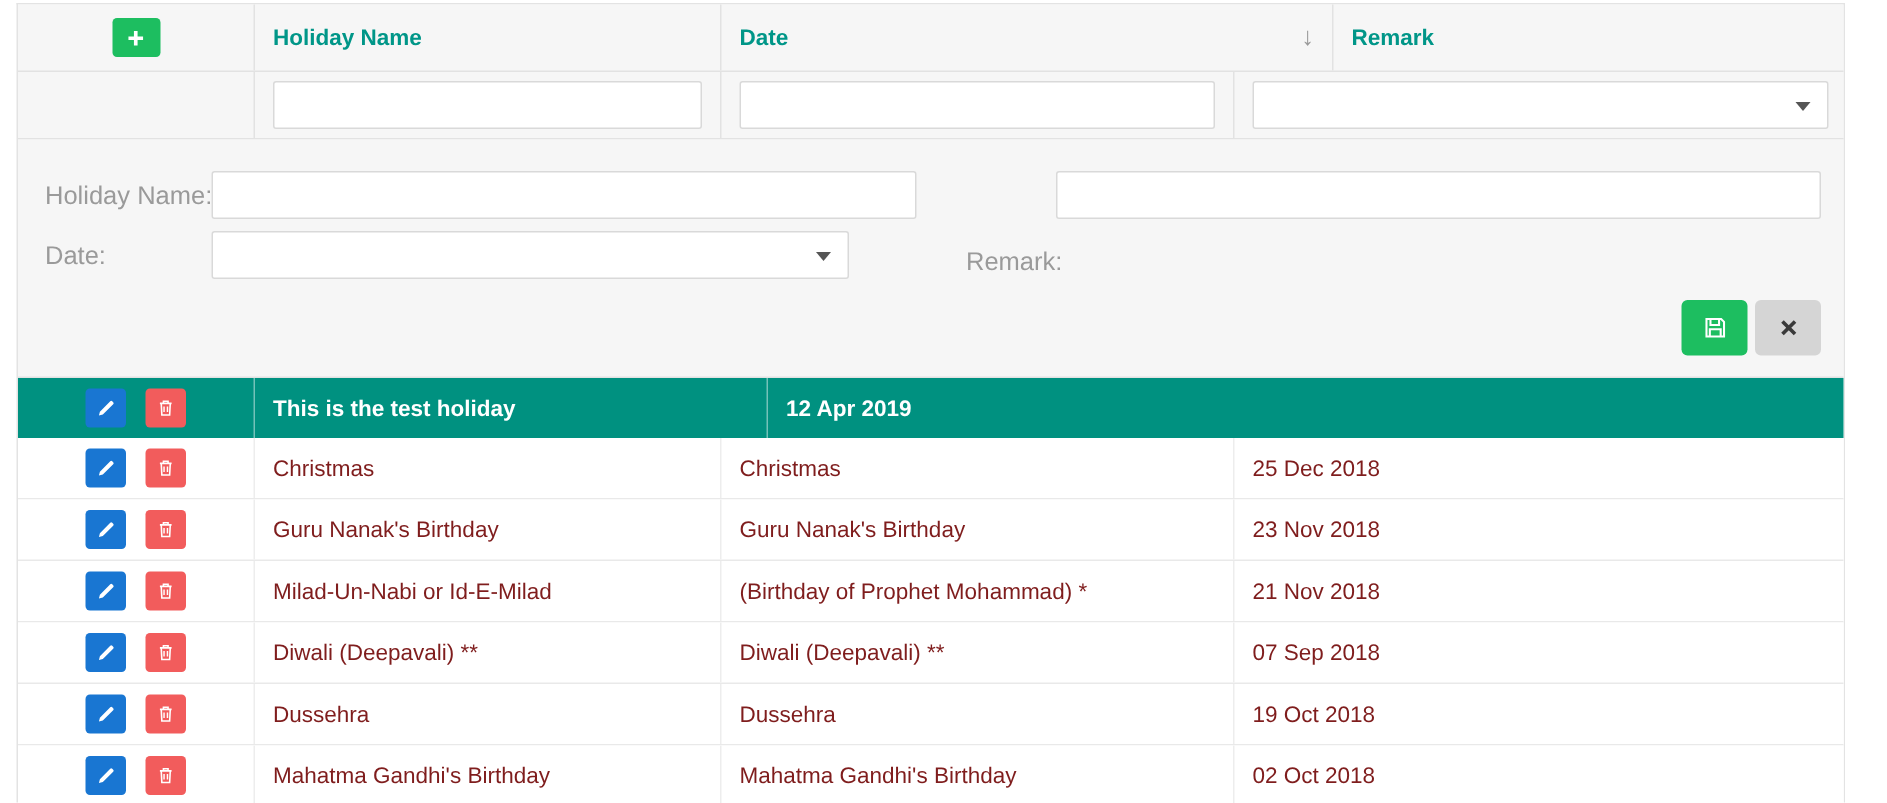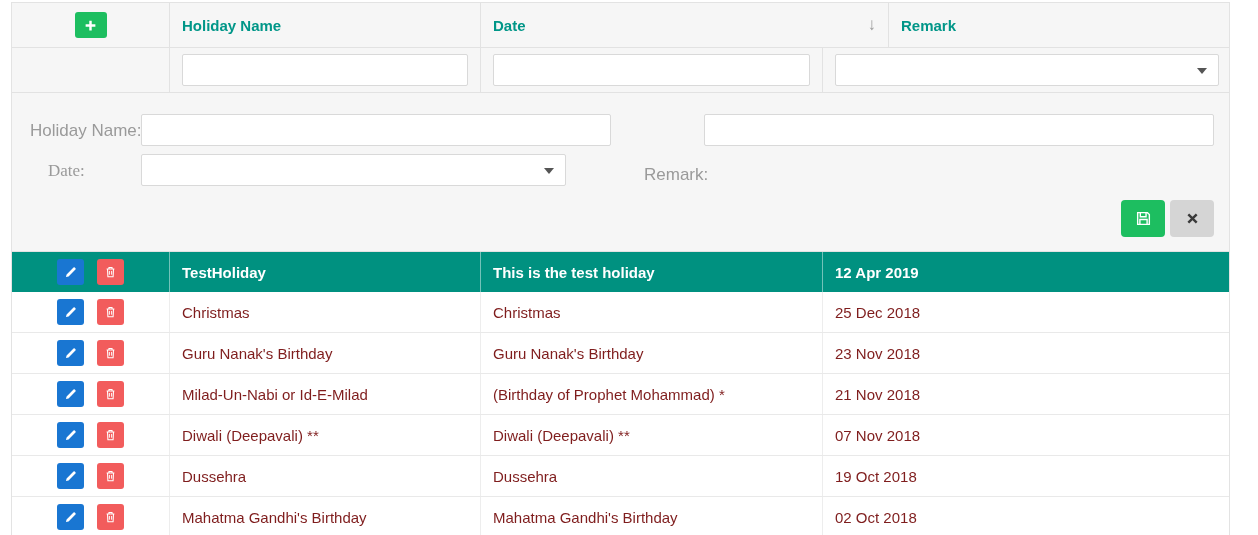--- a/index.html
+++ b/index.html
@@ -38,21 +38,21 @@
               border-radius: 2px; background: #fff; cursor: pointer; }
   .caret { position: absolute; right: 11px; top: 50%; margin-top: -2px; width: 0; height: 0;
            border-left: 5px solid transparent; border-right: 5px solid transparent;
            border-top: 6px solid #555; }
 
   
   .edit-form { position: relative; height: 159px; background: #f6f6f6; border-bottom: 1px solid #e2e2e2; }
   .form-label { position: absolute; color: #9a9a9a; font-size: 17px; }
   .lbl-holiday { left: 18px; top: 28px; }
   .lbl-remark  { left: 632px; top: 28px; margin-top: 44px; }
-  .lbl-date    { left: 36px; top: 68px; font-family: Liberation Serif, serif; }
+  .lbl-date    { left: 18px; top: 68px; }
   .inp-holiday { position: absolute; left: 129px; top: 21px; width: 470px; }
   .inp-remark  { position: absolute; left: 692px; top: 21px; width: 510px; }
   .dd-date     { position: absolute; left: 129px; top: 61px; width: 425px; }
   .form-btn { position: absolute; top: 107px; width: 44px; height: 37px; border: none;
               border-radius: 4px; display: flex; align-items: center; justify-content: center;
               cursor: pointer; }
   .save-btn   { left: 1109px; background: #1dbe60; }
   .cancel-btn { left: 1158px; background: #d5d5d5; }
 
   
@@ -158,21 +158,20 @@
       </button>
       <button class="mini-btn del-btn">
         <span>
           <svg width="13" height="14" viewBox="0 0 16 17">
             <path d="M3.2 4.7h9.6 M6.1 4.7V2.9h3.8v1.8 M4.3 4.7l.5 9.6h6.4l.5-9.6" fill="none" stroke="#fff" stroke-width="1.3"></path>
             <path d="M6.6 7.2v4.6 M9.4 7.2v4.6" stroke="#fff" stroke-width="1.2" fill="none"></path>
           </svg>
         </span>
       </button>
     </div>
-    <div class="cell c2">TestHoliday</div>
     <div class="cell c3">This is the test holiday</div>
     <div class="cell c4">12 Apr 2019</div>
   </div>
       <div class="row">
     <div class="cell c1 actions">
       <button class="mini-btn edit-btn">
         <span>
           <svg width="13" height="13" viewBox="0 0 16 16">
             <path d="M11.7 1.9a1.1 1.1 0 0 1 1.6 0l.8.8a1.1 1.1 0 0 1 0 1.6l-8.5 8.5-3.2.8.8-3.2z" fill="#fff"></path>
           </svg>
@@ -248,21 +247,21 @@
         <span>
           <svg width="13" height="14" viewBox="0 0 16 17">
             <path d="M3.2 4.7h9.6 M6.1 4.7V2.9h3.8v1.8 M4.3 4.7l.5 9.6h6.4l.5-9.6" fill="none" stroke="#fff" stroke-width="1.3"></path>
             <path d="M6.6 7.2v4.6 M9.4 7.2v4.6" stroke="#fff" stroke-width="1.2" fill="none"></path>
           </svg>
         </span>
       </button>
     </div>
     <div class="cell c2">Diwali (Deepavali) **</div>
     <div class="cell c3">Diwali (Deepavali) **</div>
-    <div class="cell c4">07 Nov 2018</div>
+    <div class="cell c4">07 Sep 2018</div>
   </div>
       <div class="row">
     <div class="cell c1 actions">
       <button class="mini-btn edit-btn">
         <span>
           <svg width="13" height="13" viewBox="0 0 16 16">
             <path d="M11.7 1.9a1.1 1.1 0 0 1 1.6 0l.8.8a1.1 1.1 0 0 1 0 1.6l-8.5 8.5-3.2.8.8-3.2z" fill="#fff"></path>
           </svg>
         </span>
       </button>

